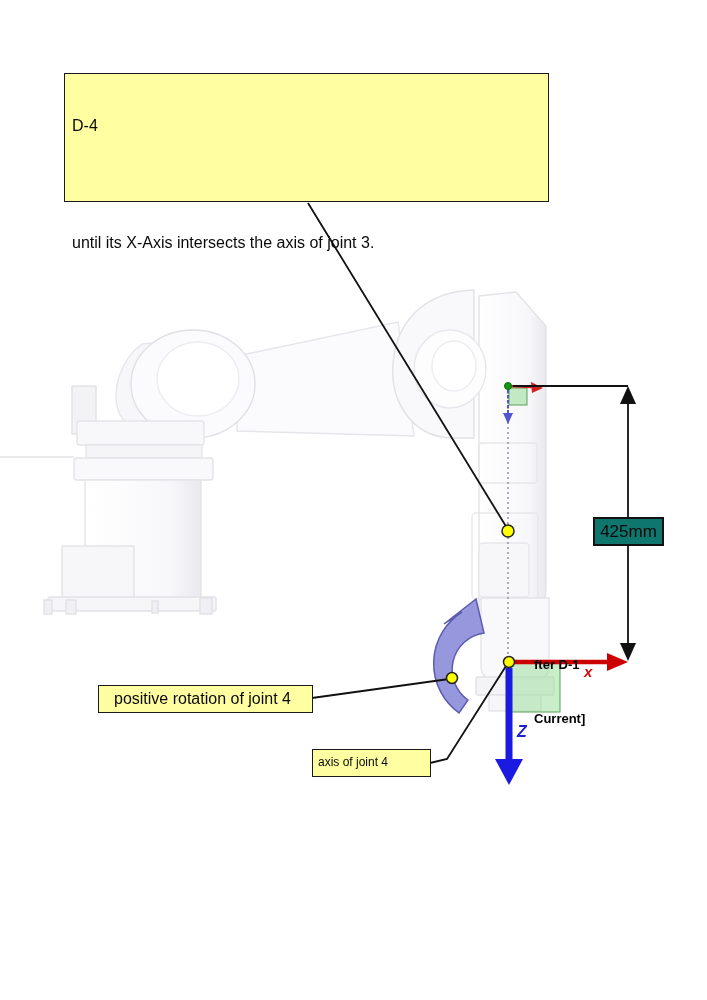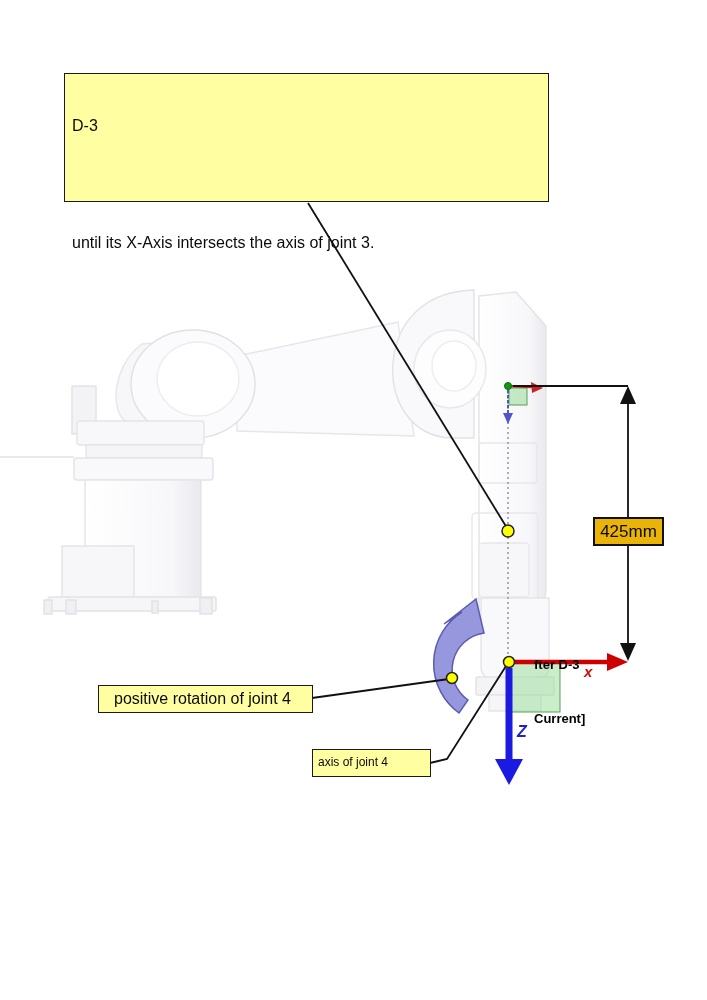--- a/index.html
+++ b/index.html
@@ -23,21 +23,21 @@
   #rot-label {
     left:98px; top:685px; width:215px; height:28px;
     font-size:16px; line-height:25px; padding-left:15px; white-space:nowrap;
   }
   #axis-label {
     left:312px; top:749px; width:119px; height:28px;
     font-size:12px; line-height:25px; padding-left:5px; white-space:nowrap;
   }
   #dim-label {
     left:593px; top:517px; width:71px; height:29px;
-    background:#eab308; border:2px solid #111111;
+    background:#0f766e; border:2px solid #111111;
     font-size:17px; line-height:25px; text-align:center;
   }
   .free-label { position:absolute; white-space:pre; }
   #frame-label { left:534px; top:620px; font-size:13px; font-weight:bold; line-height:18px; color:#000; }
   #x-label { left:584px; top:663px; color:#cc1111; font-weight:bold; font-style:italic; font-size:15px; }
   #z-label { left:517px; top:723px; color:#2121cc; font-weight:bold; font-style:italic; font-size:16px; }
 </style>
 </head>
 <body>
 
@@ -130,33 +130,33 @@
     </g>
 
     <g fill="#ffff00" stroke="#222222" stroke-width="1.5">
       <circle cx="508" cy="531" r="6"></circle>
       <circle cx="452" cy="678" r="5.5"></circle>
       <circle cx="509" cy="662" r="5.5"></circle>
     </g>
   </svg>
 
   <div class="note" id="callout">
-    <div class="c-title">D-3</div>
+    <div class="c-title">D-4</div>
     <div class="c-body">
       <div>until its X-Axis intersects the axis of joint 3.</div>
     </div>
   </div>
 
   <div class="note" id="dim-label">425mm</div>
 
   <div class="note" id="rot-label">positive rotation of joint 4</div>
 
   <div class="note" id="axis-label">axis of joint 4</div>
 
   <div class="free-label" id="frame-label">
-    <div>fter D-3</div>
+    <div>fter D-1</div>
     <div>Current]</div>
   </div>
 
   <div class="free-label" id="x-label">x</div>
   <div class="free-label" id="z-label">Z</div>
 
 </div>
 
 </body></html>

